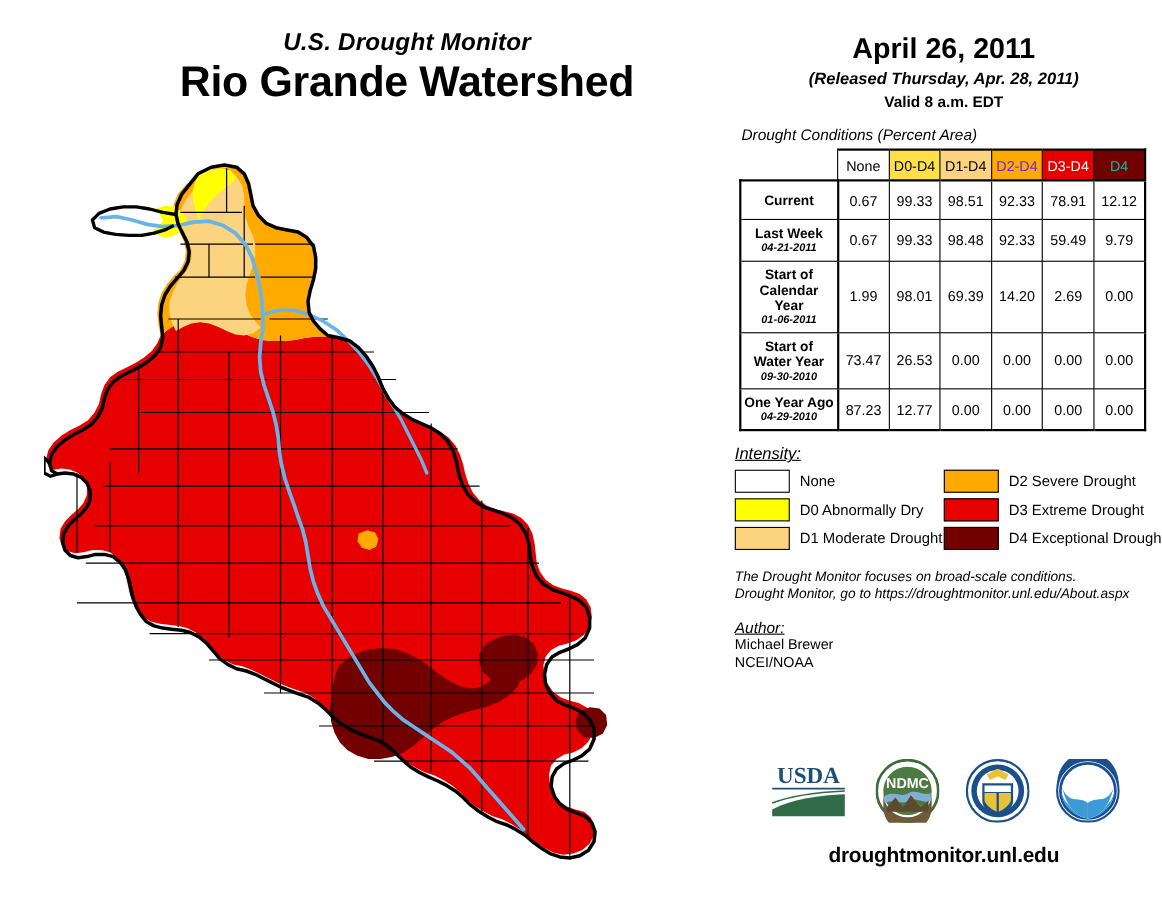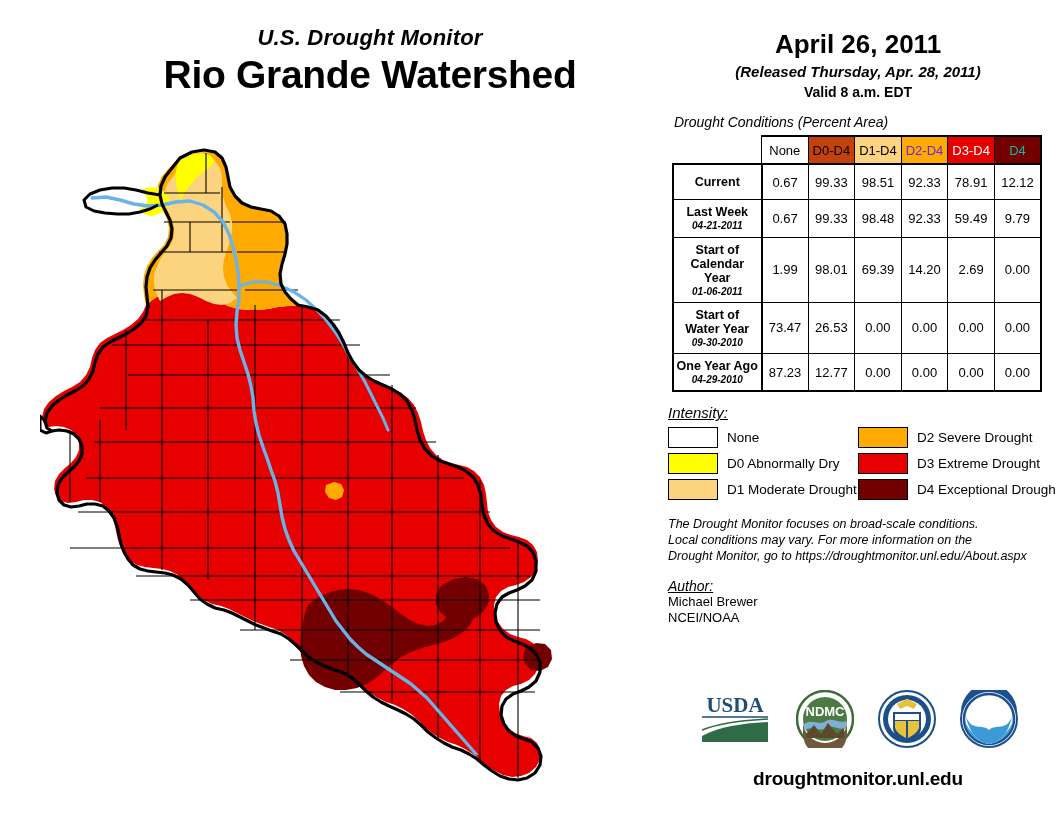--- a/index.html
+++ b/index.html
@@ -451,21 +451,21 @@
     <div id="date-valid">Valid 8 a.m. EDT</div>
   </div>
 
   <div id="table-caption">Drought Conditions (Percent Area)</div>
 
   <table id="cond-table">
     <thead>
       <tr>
         <th class="hdr-blank"></th>
       <th class="catcell" style="background: rgb(255, 255, 255); color: rgb(0, 0, 0);">None</th>
-          <th class="catcell" style="background: #c2410c; color: rgb(0, 0, 0);">D0-D4</th>
+          <th class="catcell" style="background: #fde047; color: rgb(0, 0, 0);">D0-D4</th>
           <th class="catcell" style="background: rgb(252, 211, 127); color: rgb(0, 0, 0);">D1-D4</th>
           <th class="catcell" style="background: rgb(255, 170, 0); color: #6d28d9;">D2-D4</th>
           <th class="catcell" style="background: rgb(230, 0, 0); color: rgb(255, 255, 255);">D3-D4</th>
           <th class="catcell" style="background: rgb(115, 0, 0); color: #14b8a6;">D4</th>
         </tr>
     </thead>
     <tbody>
         <tr>
           <td class="rowlabel"><span class="rl-main">Current</span></td>
           <td class="val">0.67</td>
@@ -539,21 +539,20 @@
         </div>
         <div class="legend-item">
           <div class="swatch" style="background: rgb(115, 0, 0);"></div>
           <div class="legend-label">D4 Exceptional Drought</div>
         </div>
       </div>
   </div>
 
   <div id="disclaimer">
     <div>The Drought Monitor focuses on broad-scale conditions.</div>
-    <div>Local conditions may vary. For more information on the</div>
     <div>Drought Monitor, go to https://droughtmonitor.unl.edu/About.aspx</div>
   </div>
 
   <div id="author-block">
     <div id="author-title">Author:</div>
     <div class="author-line">Michael Brewer</div>
     <div class="author-line">NCEI/NOAA</div>
   </div>
 
   <div id="logo-row">

